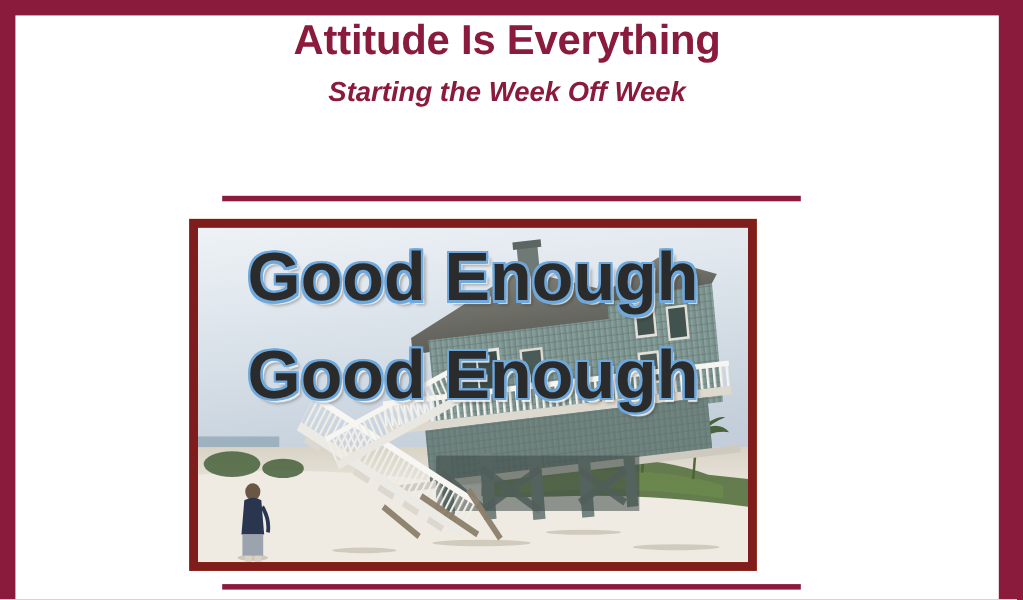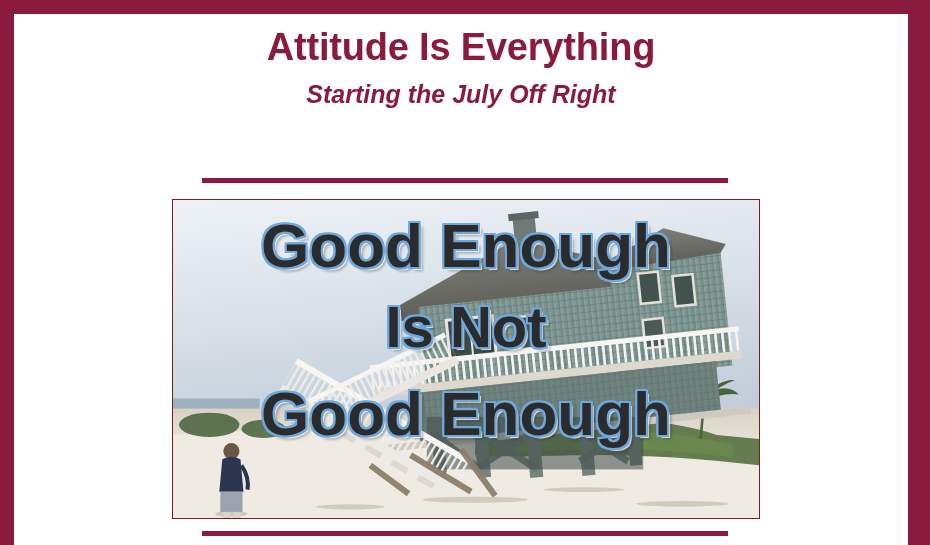--- a/index.html
+++ b/index.html
@@ -29,21 +29,21 @@
     height: 531px;
     background: #ffffff;
     box-sizing: border-box;
     overflow: hidden;
   }
 
   
   #header-block {
     width: 100%;
     text-align: center;
-    padding-top: 14px;
+    padding-top: 4px;
     box-sizing: border-box;
   }
 
   #page-title {
     margin: 0;
     color: #8A1B3D;
     font-size: 38px;
     font-weight: bold;
     line-height: 1.0;
     letter-spacing: -0.2px;
@@ -81,23 +81,23 @@
     background: #8A1B3D;
   }
   #divider-top    { top: 164px; }
   #divider-bottom { top: 517px; }
 
   
   #photo-frame {
     position: absolute;
     left: 158px;
     top: 185px;
-    width: 588px;
+    width: 516px;
     height: 320px;
-    border: 1px solid #7f1d1d;
+    border: 8px solid #7f1d1d;
     box-sizing: border-box;
     background: #f97316;
     overflow: hidden;
   }
 
   #photo-canvas {
     position: absolute;
     inset: 0;
     width: 100%;
     height: 100%;
@@ -135,21 +135,21 @@
 </style>
 </head>
 <body>
 
 <div id="newsletter-page">
 
   <div id="content-sheet">
 
     <div id="header-block">
       <h1 id="page-title">Attitude Is Everything</h1>
-      <div id="page-subtitle">Starting the July Off Right</div>
+      <div id="page-subtitle">Starting the Week Off Week</div>
     </div>
 
     <div id="divider-top" class="divider-rule"></div>
 
     <div id="photo-frame">
 
       <svg id="photo-canvas" viewBox="0 0 582 314" preserveAspectRatio="none">
         <defs>
           <linearGradient id="skyGrad" x1="0" y1="0" x2="0.25" y2="1">
             <stop offset="0%" stop-color="#eef2f6"></stop>
@@ -300,21 +300,20 @@
           <path d="M49 256 q 9 -5 18 0 l 3 32 l -24 0 Z" fill="#2A3650"></path>
           <rect x="47" y="288" width="22" height="20" fill="#9AA3AE"></rect>
           <rect x="50" y="308" width="7" height="6" fill="#d9d3c6"></rect>
           <rect x="60" y="308" width="7" height="6" fill="#d9d3c6"></rect>
           <path d="M68 262 q 8 12 6 24" stroke="#2A3650" stroke-width="4" fill="none"></path>
         </g>
       </svg>
 
       <div id="photo-caption-overlay">
         <div id="caption-line-1" class="caption-line">Good Enough</div>
-        <div id="caption-line-2" class="caption-line">Is Not</div>
         <div id="caption-line-3" class="caption-line">Good Enough</div>
       </div>
 
     </div>
 
     <div id="divider-bottom" class="divider-rule"></div>
 
   </div>
 </div>
 

